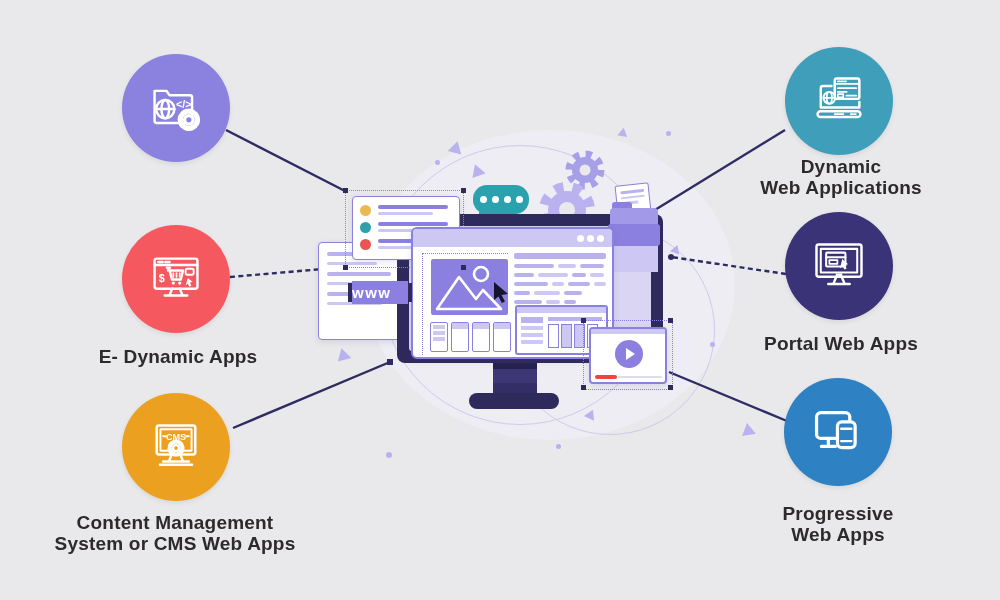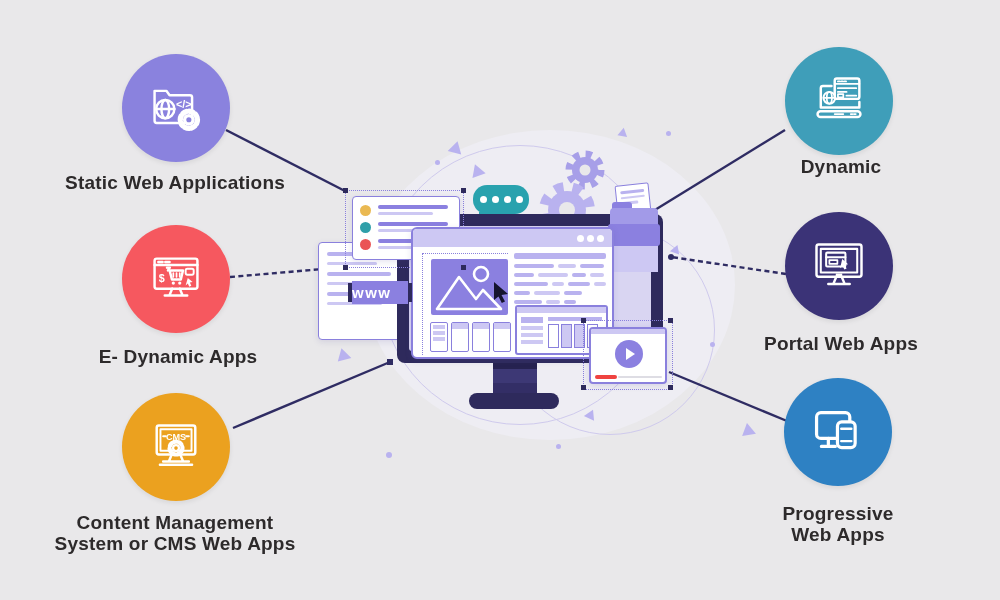--- a/index.html
+++ b/index.html
@@ -284,23 +284,20 @@
       <path d="M8,12 h11 l3,4 h19 a2,2 0 0 1 2,2 v22 a2,2 0 0 1 -2,2 H10 a2,2 0 0 1 -2,-2 Z"></path>
       <circle cx="18" cy="29" r="8.5"></circle>
       <ellipse cx="18" cy="29" rx="3.6" ry="8.5"></ellipse>
       <path d="M9.5,29 h17"></path>
       <text x="28" y="28" font-size="10">&lt;/&gt;</text>
       <circle cx="40" cy="39" r="8" fill="none" stroke="#fff" stroke-width="5" stroke-dasharray="3.6 2.7"></circle>
       <circle cx="40" cy="39" r="5.5" fill="#fff" stroke="none"></circle>
       <circle cx="40" cy="39" r="2.4" fill="var(--c,#8a82de)" stroke="none"></circle>
     </svg>
   </div>
-  <div class="abs node-label" style="left:25px;top:172px;width:300px;">
-    <span style="display:block;">Static Web Applications</span>
-  </div>
 
   <div class="abs node-circle" style="left: 122px; top: 225px; width: 108px; height: 108px; background: rgb(246, 88, 95); --c: #f6585f;">
     <svg class="icon-svg" width="60" height="60" viewBox="0 0 56 56">
       <rect x="8" y="9" width="40" height="28" rx="2"></rect>
       <path d="M8,15 h40 M11.5,12.2 h4 M18,12.2 h4"></path>
       <path d="M20.5,20 l1.7,-2.6 h-2.6"></path>
       <path d="M22,20 h12.5 l-2,8.5 h-8.3 Z"></path>
       <path d="M25.5,22.5 v3.5 M28.5,22.5 v3.5 M31.5,22.5 v3.5" stroke-width="1.6"></path>
       <circle cx="25.5" cy="31.8" r="1.5" fill="#fff" stroke="none"></circle>
       <circle cx="31.5" cy="31.8" r="1.5" fill="#fff" stroke="none"></circle>
@@ -341,20 +338,21 @@
       <path d="M21,14 h-8 a2,2 0 0 0 -2,2 v18 M47,29 v5 M11,34 h36"></path>
       <circle cx="19" cy="25" r="5.5" stroke-width="1.9"></circle>
       <ellipse cx="19" cy="25" rx="2.4" ry="5.5" stroke-width="1.6"></ellipse>
       <path d="M13.5,25 h11" stroke-width="1.6"></path>
       <rect x="8" y="37.5" width="40" height="5.5" rx="2.7"></rect>
       <path d="M24,40.2 h8 M39,40.2 h1.6 M42,40.2 h1.6" stroke-width="1.7"></path>
     </svg>
   </div>
   <div class="abs node-label" style="left:691px;top:156px;width:300px;">
     <span style="display:block;">Dynamic</span>
+    <span style="display:block;">Web Applications</span>
   </div>
 
   <div class="abs node-circle" style="left: 785px; top: 212px; width: 108px; height: 108px; background: rgb(59, 51, 119); --c: #3b3377;">
     <svg class="icon-svg" width="60" height="60" viewBox="0 0 56 56">
       <rect x="7" y="8" width="42" height="30" rx="2"></rect>
       <rect x="11" y="12" width="34" height="22" stroke-width="1.9"></rect>
       <rect x="16" y="15.5" width="18" height="13" rx="1" stroke-width="1.9"></rect>
       <path d="M16,19.8 h18" stroke-width="1.9"></path>
       <rect x="19" y="22.5" width="7.5" height="3.5" stroke-width="1.6"></rect>
       <path d="M31,21.5 l5.5,4.8 -3,.6 1.6,3.4 -2.1,1 -1.6,-3.4 -2.4,2.1 z" fill="#fff" stroke="none"></path>

